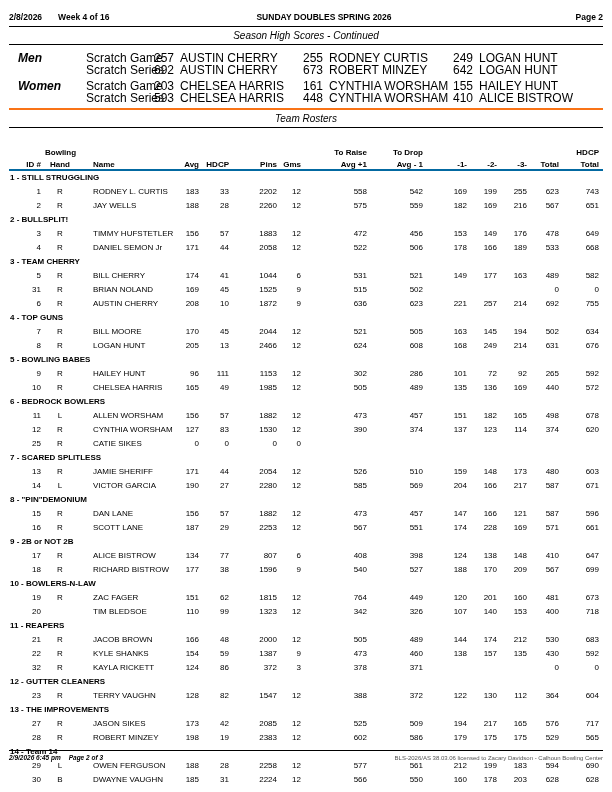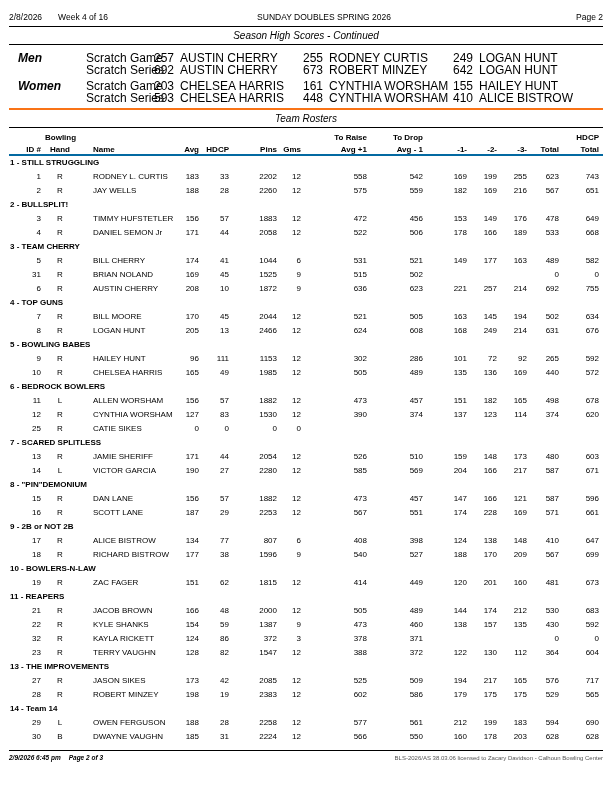--- a/index.html
+++ b/index.html
@@ -2,40 +2,40 @@
 <html><head>
 <meta charset="utf-8">
 <style>
   html,body{margin:0;padding:0;background:#ffffff;}
   *{box-sizing:border-box;}
   .page{
     width:612px;height:792px;position:relative;background:#fff;color:#000;
     font-family:"Liberation Sans",sans-serif;padding:12px 9px 0 9px;overflow:hidden;
   }
   
-  .report-header{display:flex;align-items:flex-start;font-weight:normal;font-size:8.5px;}
+  .report-header{display:flex;align-items:flex-start;font-weight:bold;font-size:8.5px;}
   .rh-left{flex:1;display:flex;gap:16px;white-space:nowrap;}
   .rh-center{flex:0 0 auto;text-align:center;margin-left:36px;}
   .rh-right{flex:1;text-align:right;}
   .page-rule{border-bottom:1px solid #000;margin-top:4px;}
   
   .banner{text-align:center;font-weight:normal;font-style:italic;font-size:10px;
     border-bottom:1px solid #000;padding:3px 0 3px 0;}
   .banner.topline{border-top:2px solid #f97316;}
   
   .hs-section{padding:6px 0 5px 0;}
   .hs-group + .hs-group{margin-top:4px;}
   .hs-row{display:grid;grid-template-columns:77px 58px 30px 119px 30px 120px 30px 1fr;
     font-size:12px;height:12px;align-items:center;}
   .hs-gender{font-weight:bold;font-style:italic;padding-left:9px;}
   .hs-cat{white-space:nowrap;}
   .hs-score{text-align:right;}
   .hs-name{padding-left:6px;white-space:nowrap;}
   
-  table.roster{width:594px;border-collapse:collapse;table-layout:fixed;font-size:8px;margin-top:2px;}
+  table.roster{width:594px;border-collapse:collapse;table-layout:fixed;font-size:8px;margin-top:17px;}
   table.roster th{font-weight:bold;padding:0;vertical-align:bottom;white-space:nowrap;}
   .thr1 th{height:12px;}
   .thr2 th{height:13px;border-bottom:2px solid #0369a1;}
   table.roster td{height:14px;padding:0;vertical-align:middle;white-space:nowrap;overflow:visible;}
   .r{text-align:right;padding-right:4px !important;}
   .ctr{text-align:center;}
   .nm{text-align:left;padding-left:18px !important;}
   .team-row td{font-weight:bold;padding-left:1px !important;}
   
   .footer{position:absolute;left:9px;right:9px;top:750px;border-top:1px solid #000;
@@ -544,29 +544,45 @@
   </tr>
 
   <tr>
     <td class="r">19</td>
     <td class="ctr">R</td>
     <td class="nm">ZAC FAGER</td>
     <td class="r">151</td>
     <td class="r">62</td>
     <td class="r">1815</td>
     <td class="r">12</td>
-    <td class="r">414</td>
+    <td class="r">764</td>
     <td class="r">449</td>
     <td class="r">120</td>
     <td class="r">201</td>
     <td class="r">160</td>
     <td class="r">481</td>
     <td class="r">673</td>
   </tr>
 
+  <tr>
+    <td class="r">20</td>
+    <td class="ctr"></td>
+    <td class="nm">TIM BLEDSOE</td>
+    <td class="r">110</td>
+    <td class="r">99</td>
+    <td class="r">1323</td>
+    <td class="r">12</td>
+    <td class="r">342</td>
+    <td class="r">326</td>
+    <td class="r">107</td>
+    <td class="r">140</td>
+    <td class="r">153</td>
+    <td class="r">400</td>
+    <td class="r">718</td>
+  </tr>
 
   <tr class="team-row">
     <td colspan="14">11 - REAPERS</td>
   </tr>
 
   <tr>
     <td class="r">21</td>
     <td class="ctr">R</td>
     <td class="nm">JACOB BROWN</td>
     <td class="r">166</td>
@@ -609,20 +625,23 @@
     <td class="r">3</td>
     <td class="r">378</td>
     <td class="r">371</td>
     <td class="r"></td>
     <td class="r"></td>
     <td class="r"></td>
     <td class="r">0</td>
     <td class="r">0</td>
   </tr>
 
+  <tr class="team-row">
+    <td colspan="14">12 - GUTTER CLEANERS</td>
+  </tr>
 
   <tr>
     <td class="r">23</td>
     <td class="ctr">R</td>
     <td class="nm">TERRY VAUGHN</td>
     <td class="r">128</td>
     <td class="r">82</td>
     <td class="r">1547</td>
     <td class="r">12</td>
     <td class="r">388</td>

